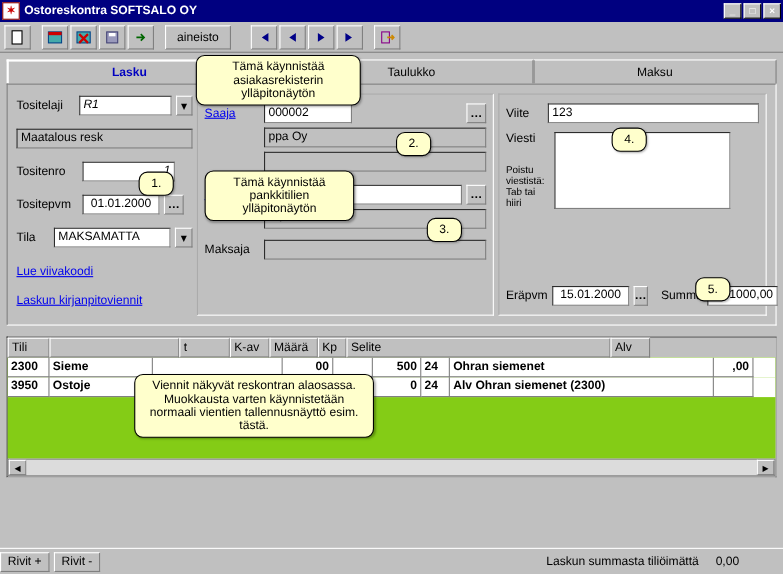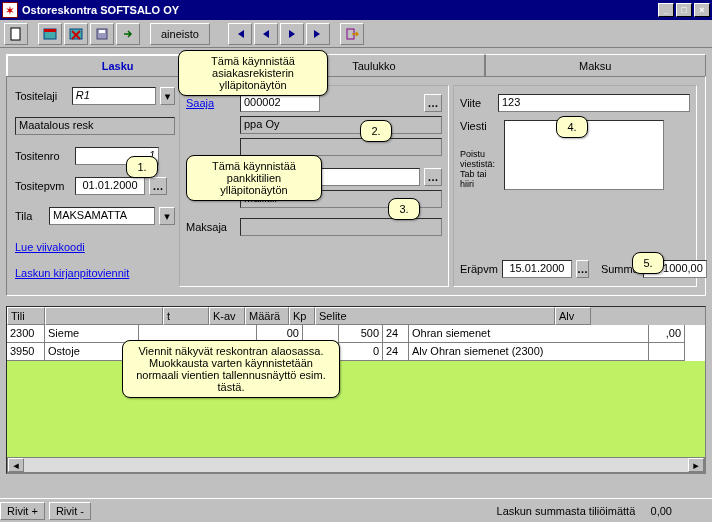--- a/index.html
+++ b/index.html
@@ -42,21 +42,21 @@
 .readonly-box { background: #c0c0c0; border: 1px inset #808080; height: 18px; padding: 1px 3px; }
 
 .memo { background: #fff; border: 1px inset #808080; height: 70px; width: 160px; }
 
 
 .table-wrap { margin-top: 10px; border: 1px inset #808080; background: #fff; }
 .grid-head { display: flex; background: #c0c0c0; }
 .grid-head div, .grid-row div { border-right: 1px solid #808080; border-bottom: 1px solid #808080; padding: 2px 3px; height: 18px; overflow: hidden; white-space: nowrap; }
 .grid-head div { border-top: 1px solid #fff; border-left: 1px solid #fff; background: #c0c0c0; }
 .grid-row { display: flex; background: #fff; }
-.grid-body { height: 132px; overflow: hidden; background:#bef264; }
+.grid-body { height: 92px; overflow: hidden; background:#84cc16;font-weight:bold; }
 .col-tili { width: 38px; }
 .col-nimi { width: 94px; }
 .col-af { width: 118px; }
 .col-at { width: 46px; }
 .col-kav { width: 36px; }
 .col-maara { width: 44px; }
 .col-kp { width: 26px; }
 .col-selite { width: 240px; }
 .col-alv { width: 36px; }
 

